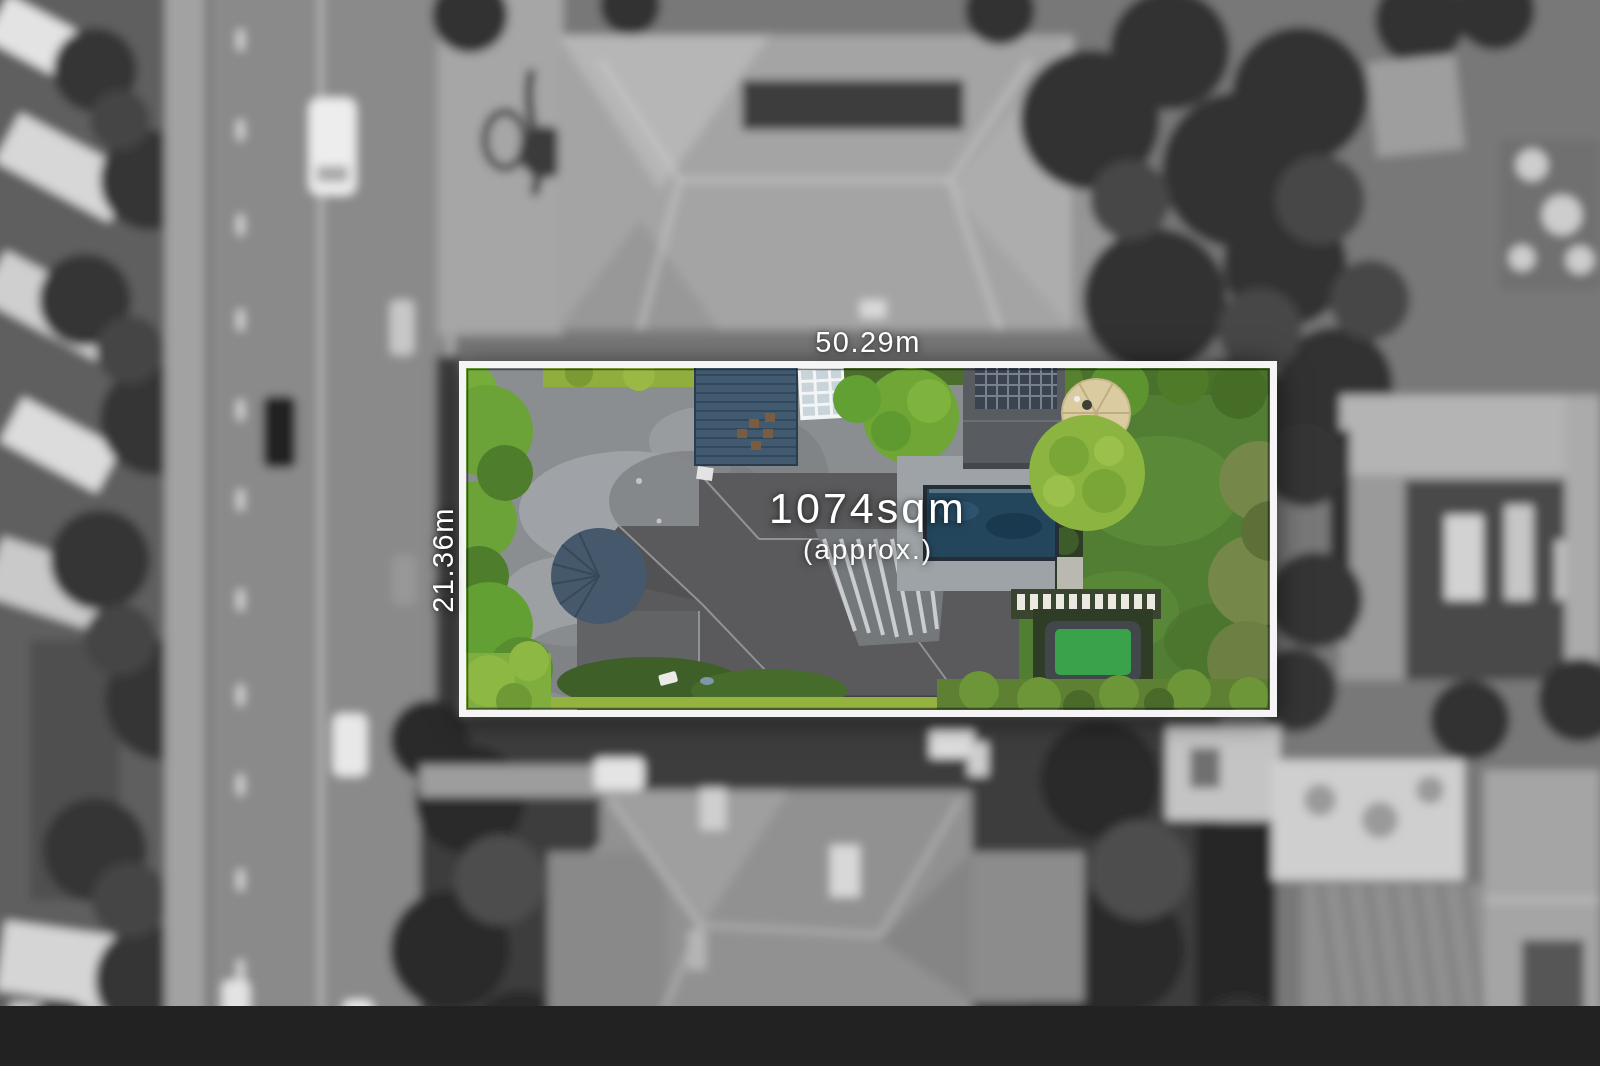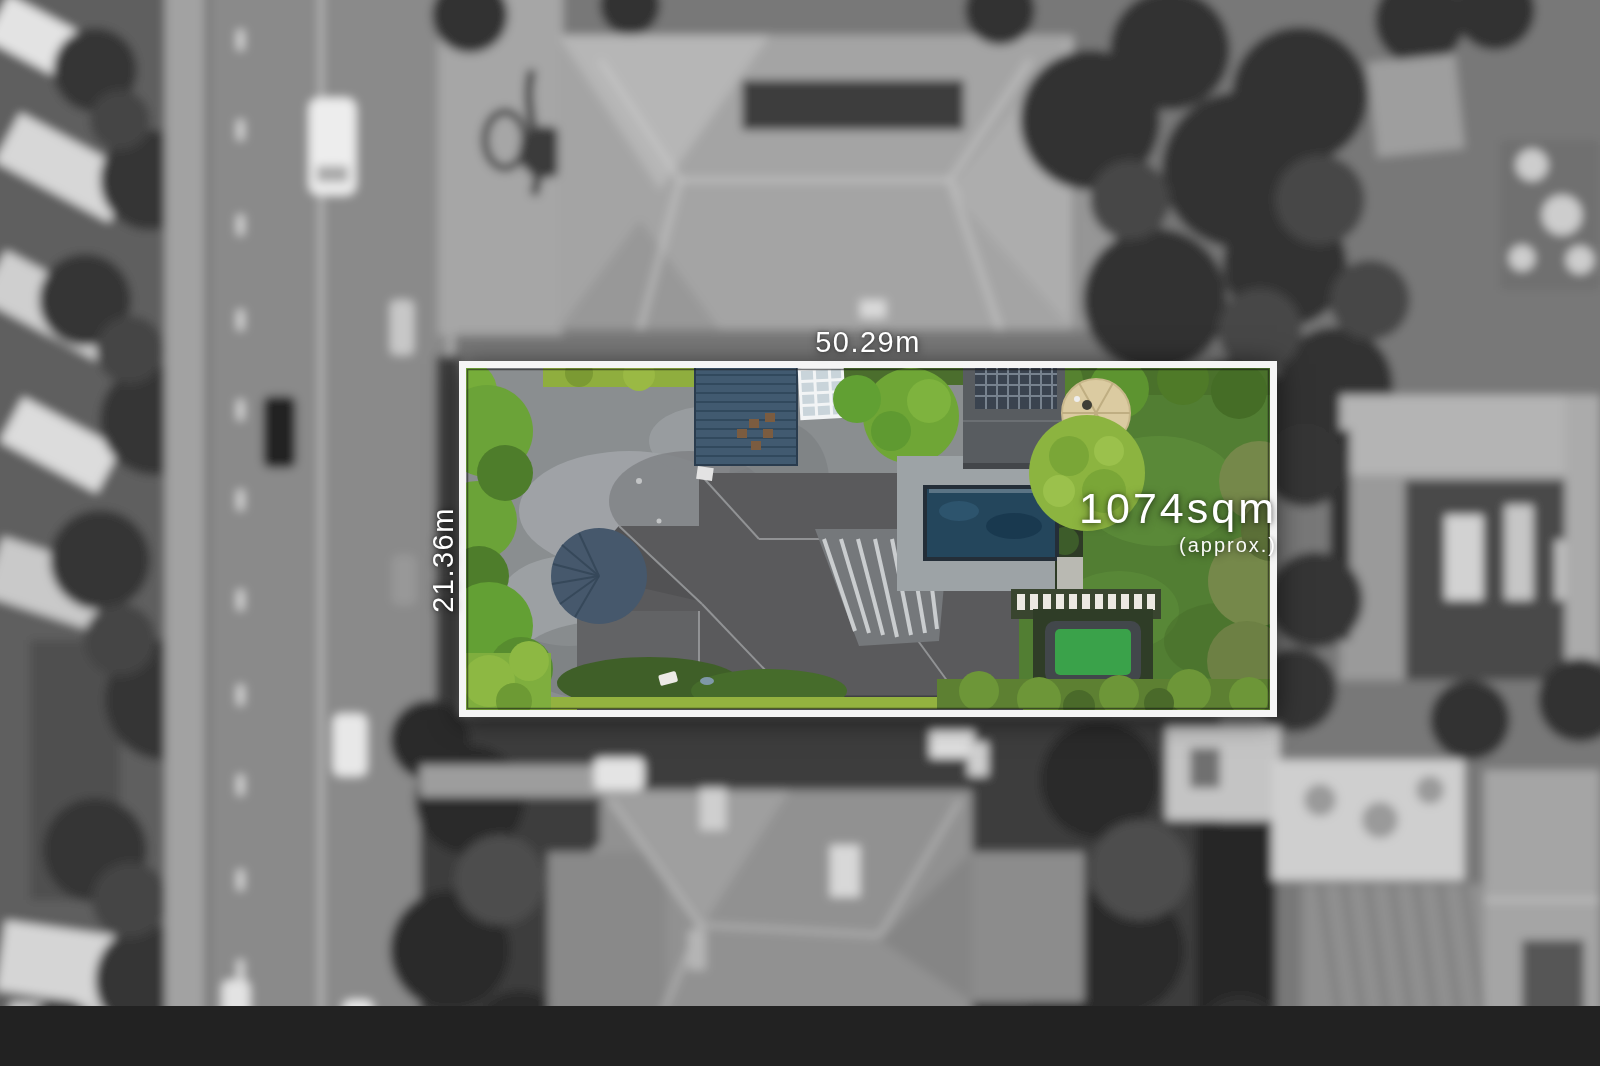--- a/index.html
+++ b/index.html
@@ -7,24 +7,24 @@
          font-family:"Liberation Sans","DejaVu Sans",sans-serif;}
   .bg{position:absolute;inset:0;display:block;}
   .lot-wrap{position:absolute;left:459px;top:361px;width:818px;height:356px;
             box-shadow:0 3px 26px rgba(0,0,0,.6);}
   .lot-wrap svg{display:block;width:100%;height:100%;}
   .dim-label{position:absolute;color:#fff;font-size:29px;letter-spacing:1.5px;
              text-shadow:0 2px 8px rgba(0,0,0,.6),0 0 3px rgba(0,0,0,.4);
              white-space:nowrap;}
   .dim-frontage{left:459px;top:326px;width:818px;text-align:center;}
   .dim-depth{left:443px;top:560px;transform:translate(-50%,-50%) rotate(-90deg);}
-  .area-wrap{position:absolute;left:459px;top:486px;width:818px;text-align:right;
+  .area-wrap{position:absolute;left:459px;top:486px;width:818px;text-align:center;
              color:#fff;text-shadow:0 2px 10px rgba(0,0,0,.55),0 0 4px rgba(0,0,0,.4);}
   .area-main{font-size:43px;letter-spacing:3px;line-height:1.05;}
-  .area-approx{font-size:20px;letter-spacing:2px;margin-top:3px;opacity:.96;}
+  .area-approx{font-size:28px;letter-spacing:2px;margin-top:3px;opacity:.96;}
 </style>
 </head>
 <body>
 
 <div class="stage">
 
   <svg class="bg" viewBox="0 0 1600 1066" aria-hidden="true">
     <defs>
       <filter id="bgblur" x="-4%" y="-4%" width="108%" height="108%">
         <feGaussianBlur stdDeviation="5"></feGaussianBlur>

